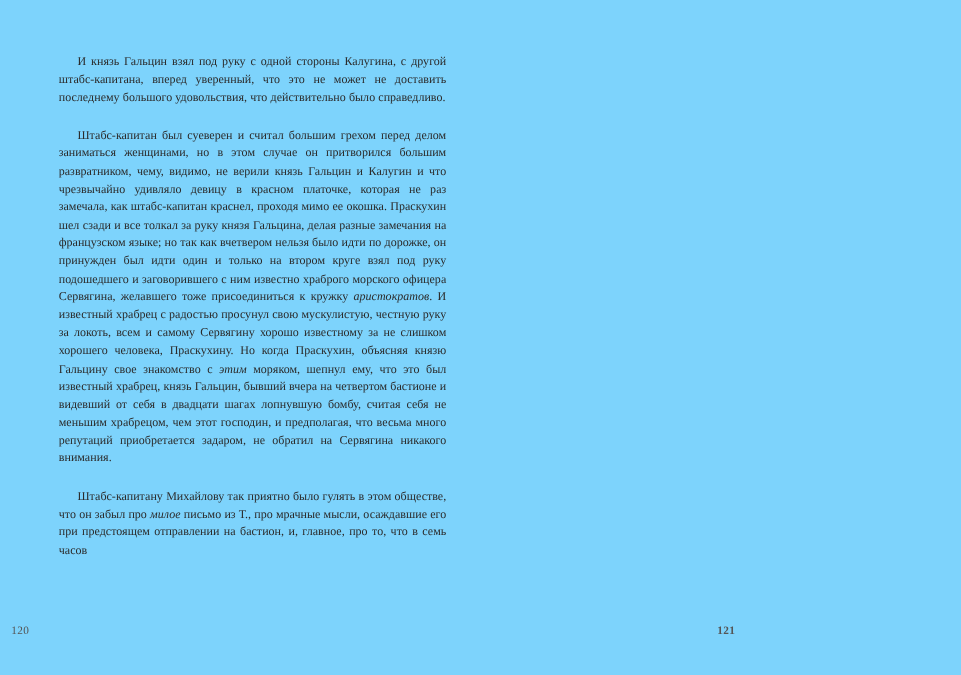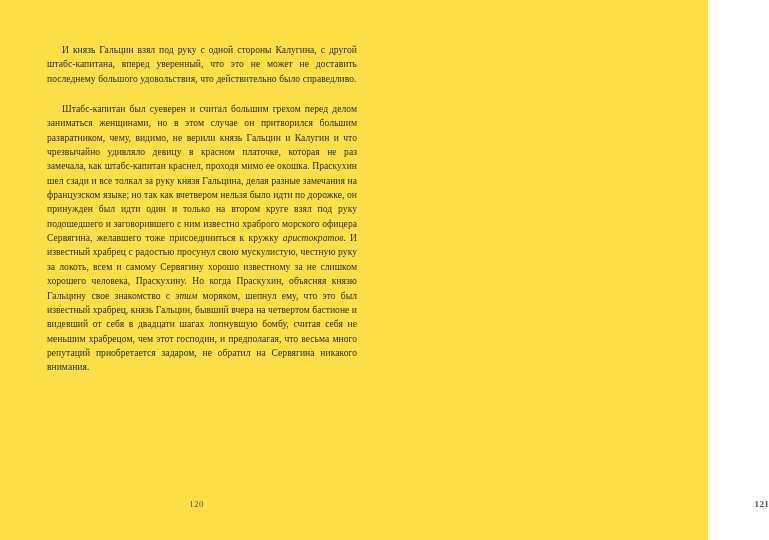--- a/index.html
+++ b/index.html
@@ -9,23 +9,23 @@
   }
   body {
     width: 769px;
     height: 540px;
     overflow: hidden;
     font-family: "Liberation Serif", "DejaVu Serif", serif;
     color: #2a2a2a;
   }
   #spread {
     position: relative;
-    width: 708px;
+    width: 769px;
     height: 540px;
-    background: #fde047;
+    background: #7dd3fc;
   }
   .page {
     position: absolute;
     top: 0;
     height: 540px;
   }
   .page-left  { left: 0;   width: 384px; }
   .page-right { left: 385px; width: 384px; }
 
   .textblock {
@@ -50,35 +50,36 @@
 
   .para i, .ital { font-style: italic; }
 
   .folio {
     position: absolute;
     bottom: 31px;
     font-size: 9px;
     color: #555555;
     letter-spacing: 0.3px;
   }
-  .page-left .folio  { left: 0; width: 384px; text-align: center; text-indent: 9px; }
-  .page-right .folio { left: 0; width: 384px; text-align: right; text-indent: 8px; font-weight: bold; }
+  .page-left .folio  { left: 0; width: 384px; text-align: left; text-indent: 9px; }
+  .page-right .folio { left: 0; width: 384px; text-align: center; text-indent: 8px; font-weight: bold; }
 </style>
 </head>
 <body>
 
 <div id="spread">
 
   <div class="page page-left">
     <div class="textblock">
 
       <p class="para">И князь Гальцин взял под руку с одной стороны Калугина, с другой штабс-капитана, вперед уверенный, что это не может не доставить последнему большого удовольствия, что действительно было справедливо.</p>
 
       <p class="para"><span>Штабс-капитан был суеверен и считал большим грехом перед делом заниматься женщинами, но в этом случае он притворился большим развратником, чему, видимо, не верили князь Гальцин и Калугин и что чрезвычайно удивляло девицу в красном платочке, которая не раз замечала, как штабс-капитан краснел, проходя мимо ее окошка. Праскухин шел сзади и все толкал за руку князя Гальцина, делая разные замечания на французском языке; но так как вчетвером нельзя было идти по дорожке, он принужден был идти один и только на втором круге взял под руку подошедшего и заговорившего с ним известно храброго морского офицера Сервягина, желавшего тоже присоединиться к кружку </span><i class="ital">аристократов</i><span>. И известный храбрец с радостью просунул свою мускулистую, честную руку за локоть, всем и самому Сервягину хорошо известному за не слишком хорошего человека, Праскухину. Но когда Праскухин, объясняя князю Гальцину свое знакомство с </span><i class="ital">этим</i><span> моряком, шепнул ему, что это был известный храбрец, князь Гальцин, бывший вчера на четвертом бастионе и видевший от себя в двадцати шагах лопнувшую бомбу, считая себя не меньшим храбрецом, чем этот господин, и предполагая, что весьма много репутаций приобретается задаром, не обратил на Сервягина никакого внимания.</span></p>
 
+      <p class="para"><span>Штабс-капитану Михайлову так приятно было гулять в этом обществе, что он забыл про </span><i class="ital">милое</i><span> письмо из Т., про мрачные мысли, осаждавшие его при предстоящем отправлении на бастион, и, главное, про то, что в семь часов</span></p>
 
     </div>
     <div class="folio">120</div>
   </div>
 
   <div class="page page-right">
 
     <div class="folio">121</div>
   </div>
 

